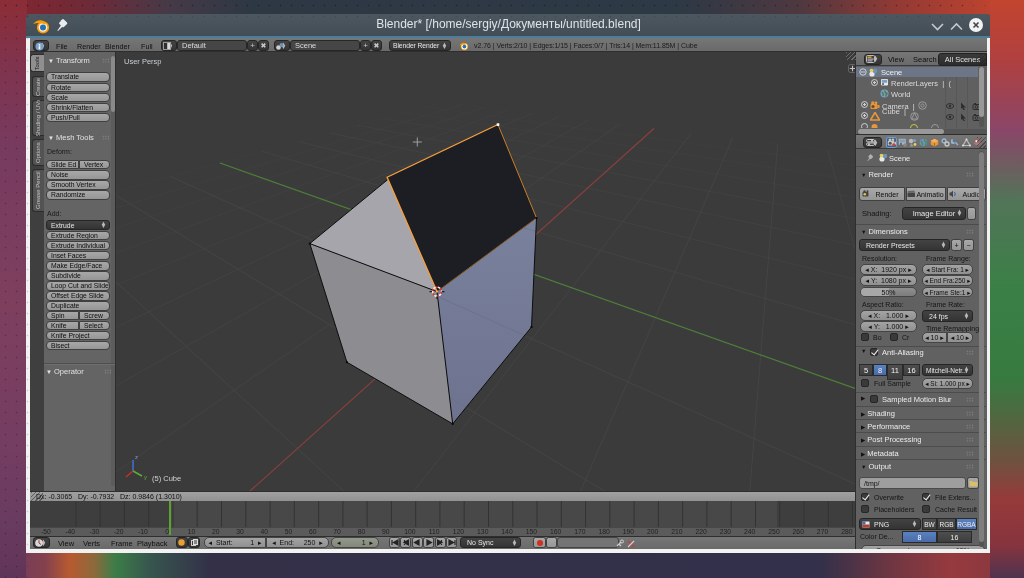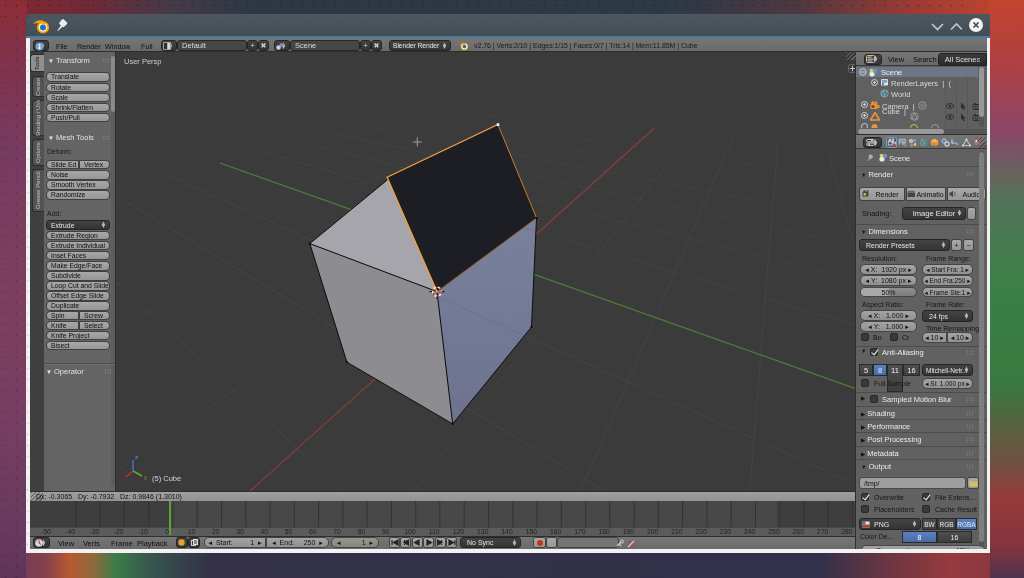--- a/index.html
+++ b/index.html
@@ -26,20 +26,21 @@
 .sep{position:absolute;height:1px;background:#4e4e4e;box-shadow:0 1px 0 #6e6e6e;}
 .updn{position:absolute;right:2px;top:50%;transform:translateY(-50%);width:7px;color:#b8b8b8;font-size:6px;line-height:3.2px;text-align:center;}
 </style></head><body>
 <div class="desk"></div>
 <div class="dtop"></div>
 <div class="dleft"></div>
 <div class="dright"></div>
 <div class="dbot"></div>
 <div class="dots"></div>
 <div class="titlebar">
+ <div class="ttext">Blender* [/home/sergiy/Документы/untitled.blend]</div>
  <svg class="abs" style="left:7px;top:3px" width="17" height="17" viewBox="0 0 17 17">
   <circle cx="10" cy="10.4" r="6.1" fill="#ff9c00"></circle>
   <circle cx="10" cy="10.4" r="4.35" fill="#f4f4f4"></circle>
   <circle cx="10" cy="10.6" r="3.0" fill="#2472b4"></circle>
   <path d="M0.2 7.0 C2.8 3.2 7.2 2.2 11.2 4.2 L12.6 7.8 C7.6 5.2 3.8 5.8 0.2 7.0 Z" fill="#ff9c00"></path>
  </svg>
  <svg class="abs" style="left:29px;top:3px" width="14" height="15" viewBox="0 0 14 15">
   <g fill="#e8ecef">
         <path d="M7.2 2.2 L11.5 6.5 L10 8 L5.7 3.7Z"></path>
         <rect x="5" y="3" width="6.4" height="6.4" rx="1" transform="rotate(45 8.2 6.2)"></rect>
@@ -63,21 +64,21 @@
 <div class="dk" style="left:33px;top:40px;width:16px;height:11px;">
     <div class="updn">▲<br>▼</div>
   </div>
 <svg class="abs" style="left:35px;top:41.5px" width="9" height="9" viewBox="0 0 9 9">
     <circle cx="4.5" cy="4.5" r="4" fill="#7aa0c8"></circle>
     <rect x="3.7" y="2" width="1.6" height="1.6" fill="#fff"></rect>
     <rect x="3.7" y="4.2" width="1.6" height="3" fill="#fff"></rect>
   </svg>
 <div class="lbl" style="left:56px;top:41.5px;font-size:7.2px;text-align:right;">File</div>
 <div class="lbl" style="left:77px;top:41.5px;font-size:7.2px;">Render</div>
-<div class="lbl" style="left:105px;top:41.5px;font-size:7.2px;">Window</div>
+<div class="lbl" style="left:105px;top:41.5px;font-size:7.2px;">Blender</div>
 <div class="lbl" style="left:141px;top:41.5px;font-size:7.2px;">Full</div>
 <div class="dk" style="left:161px;top:40px;width:16px;height:11px;">
     <div class="updn">▲<br>▼</div>
   </div>
 <svg class="abs" style="left:163px;top:41.5px" width="8" height="8" viewBox="0 0 8 8">
     <rect width="8" height="8" fill="#9a9a9a"></rect>
     <rect x="1" y="1" width="3" height="6" fill="#2f2f2f"></rect>
     <rect x="4.6" y="1" width="2.4" height="6" fill="#d8d8d8"></rect>
   </svg>
 <div class="abs" style="left:177px;top:40px;width:70px;height:11px;background:#464646;border:1px solid #272727;border-radius:3px;color:#dcdcdc;font-size:7.5px;line-height:10px;padding-left:4px;">Default</div>
@@ -656,21 +657,21 @@
 <div class="lbl" style="left:902px;top:333.5px;font-size:7px;color:#151515;">Cr</div>
 <div class="num" style="left:922px;top:332px;width:25px;height:10.5px;font-size:7px;line-height:9.5px;border-radius:5px 0 0 5px;">◂ 10 ▸</div>
 <div class="num" style="left:947px;top:332px;width:26px;height:10.5px;font-size:7px;line-height:9.5px;border-radius:0 5px 5px 0;">◂ 10 ▸</div>
 <div class="abs" style="left:856px;top:345.5px;width:130px;height:1px;background:#4c4c4c;"></div>
 <div class="wlbl" style="left:861px;top:348px;font-size:5.5px;color:#111;">▼</div>
 <div class="chk on" style="left:870px;top:348px;"></div>
 <div class="wlbl" style="left:882px;top:348px;font-size:7.5px;color:#ebebeb;">Anti-Aliasing</div>
 <div class="abs" style="left:966px;top:350px;width:8px;height:5px;background-image:radial-gradient(#8a8a8a 0.6px, transparent 0.9px);background-size:2.6px 2.6px;"></div>
 <div class="abs" style="left:859px;top:364px;width:14px;height:12px;background:linear-gradient(#4e4e4e,#3e3e3e);border:1px solid #2a2a2a;color:#f0f0f0;font-size:7.5px;line-height:11px;text-align:center;">5</div>
 <div class="abs" style="left:873px;top:364px;width:14px;height:12px;background:linear-gradient(#5a82c0,#4a6aa8);border:1px solid #2a2a2a;color:#f0f0f0;font-size:7.5px;line-height:11px;text-align:center;">8</div>
-<div class="abs" style="left:887px;top:364px;width:16px;height:28px;background:linear-gradient(#4e4e4e,#3e3e3e);border:1px solid #2a2a2a;color:#f0f0f0;font-size:7.5px;line-height:11px;text-align:center;">11</div>
+<div class="abs" style="left:887px;top:364px;width:16px;height:16px;background:linear-gradient(#4e4e4e,#3e3e3e);border:1px solid #2a2a2a;color:#f0f0f0;font-size:7.5px;line-height:11px;text-align:center;">11</div>
 <div class="abs" style="left:903px;top:364px;width:17px;height:12px;background:linear-gradient(#4e4e4e,#3e3e3e);border:1px solid #2a2a2a;color:#f0f0f0;font-size:7.5px;line-height:11px;text-align:center;">16</div>
 <div class="dk" style="left:922px;top:364px;width:51px;height:12px;font-size:6.5px;line-height:11px;padding-left:3px;">Mitchell-Netr...<div class="updn">▲<br>▼</div></div>
 <div class="chk" style="left:861px;top:379px;"></div>
 <div class="lbl" style="left:874px;top:379.5px;font-size:7px;color:#151515;">Full Sample</div>
 <div class="num" style="left:922px;top:378px;width:51px;height:10.5px;font-size:6.5px;line-height:9.5px;">◂ Si: 1.000 px ▸</div>
 <div class="abs" style="left:856px;top:391.5px;width:130px;height:1px;background:#4c4c4c;"></div>
 <div class="wlbl" style="left:861px;top:395px;font-size:5.5px;color:#111;">▶</div>
 <div class="chk " style="left:870px;top:395px;"></div>
 <div class="wlbl" style="left:882px;top:395px;font-size:7.5px;color:#ebebeb;">Sampled Motion Blur</div>
 <div class="abs" style="left:966px;top:397px;width:8px;height:5px;background-image:radial-gradient(#8a8a8a 0.6px, transparent 0.9px);background-size:2.6px 2.6px;"></div>

